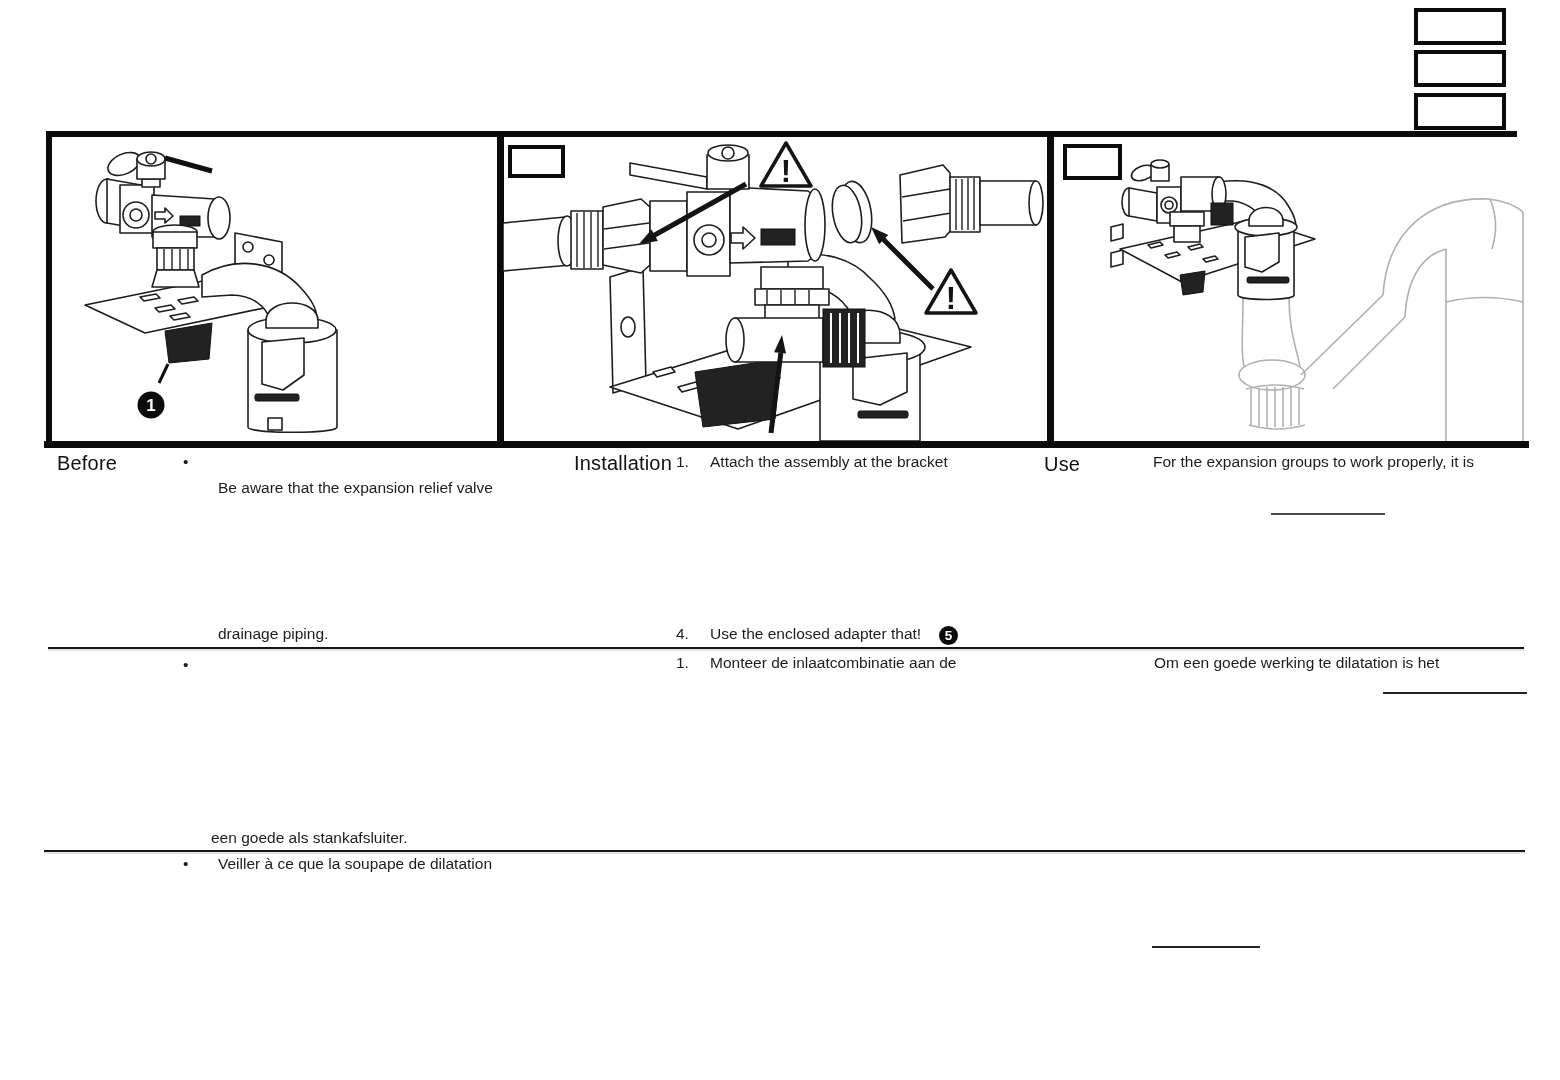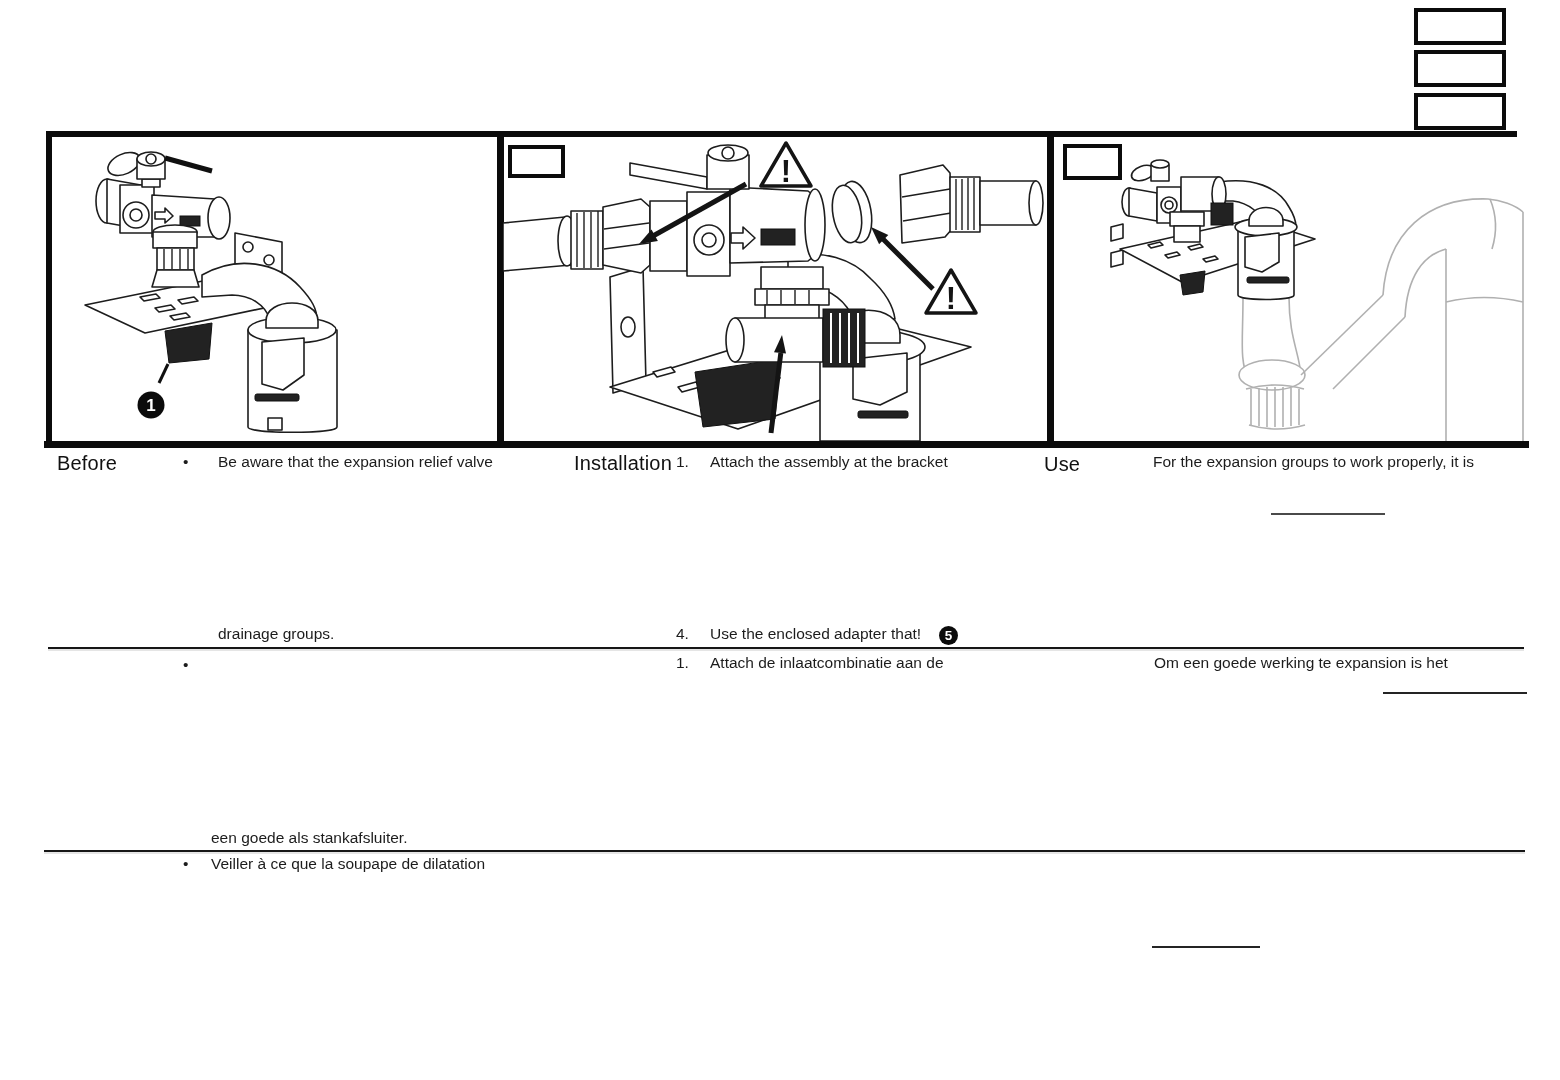--- a/index.html
+++ b/index.html
@@ -275,43 +275,43 @@
   </div>
 
   <div class="innerbox" style="left:508px;top:145px;width:49px;height:25px"></div>
   <div class="innerbox" style="left:1063px;top:144px;width:51px;height:28px"></div>
 
   <div class="h" style="left:57px;top:452px">Before</div>
   <div class="h" style="left:574px;top:452px">Installation</div>
   <div class="h" style="left:1044px;top:453px">Use</div>
 
   <div class="t" style="left:183px;top:453px">•</div>
-  <div class="t" style="left:218px;top:453px">Be aware that the expansion relief valve</div>
+  <div class="t" style="left:218px;top:479px">Be aware that the expansion relief valve</div>
   <div class="t" style="left:676px;top:453px">1.</div>
   <div class="t" style="left:710px;top:453px">Attach the assembly at the bracket</div>
   <div class="t" style="left:1153px;top:453px">For the expansion groups to work properly, it is</div>
 
   <div class="uline gray" style="left:1271px;top:513px;width:114px"></div>
 
-  <div class="t" style="left:218px;top:625px">drainage groups.</div>
+  <div class="t" style="left:218px;top:625px">drainage piping.</div>
   <div class="t" style="left:676px;top:625px">4.</div>
   <div class="t" style="left:710px;top:625px">Use the enclosed adapter that!</div>
   <div class="callout-badge" style="left:939px;top:626px">5</div>
 
   <div class="rule" style="left:48px;top:647px;width:1476px"></div>
 
   <div class="t" style="left:183px;top:656px">•</div>
   <div class="t" style="left:676px;top:654px">1.</div>
-  <div class="t" style="left:710px;top:654px">Attach de inlaatcombinatie aan de</div>
-  <div class="t" style="left:1154px;top:654px">Om een goede werking te expansion is het</div>
+  <div class="t" style="left:710px;top:654px">Monteer de inlaatcombinatie aan de</div>
+  <div class="t" style="left:1154px;top:654px">Om een goede werking te dilatation is het</div>
 
   <div class="uline" style="left:1383px;top:692px;width:144px"></div>
 
   <div class="t" style="left:211px;top:829px">een goede als stankafsluiter.</div>
 
   <div class="rule" style="left:44px;top:850px;width:1481px"></div>
 
   <div class="t" style="left:183px;top:855px">•</div>
-  <div class="t" style="left:211px;top:855px">Veiller à ce que la soupape de dilatation</div>
+  <div class="t" style="left:218px;top:855px">Veiller à ce que la soupape de dilatation</div>
 
   <div class="uline" style="left:1152px;top:946px;width:108px"></div>
 
 </div>
 
 </body></html>

